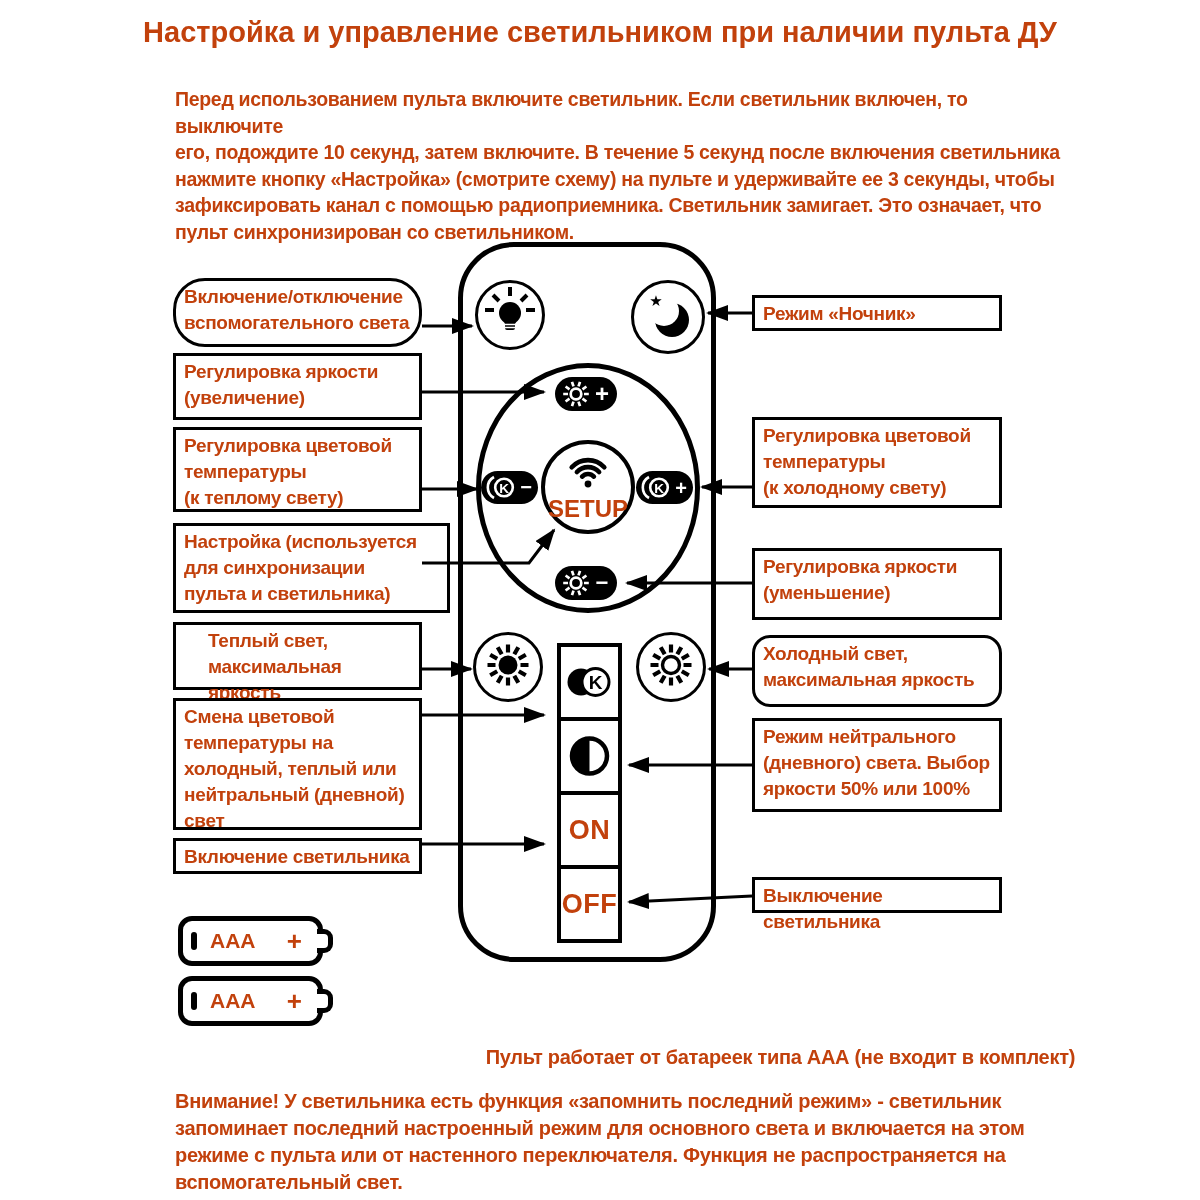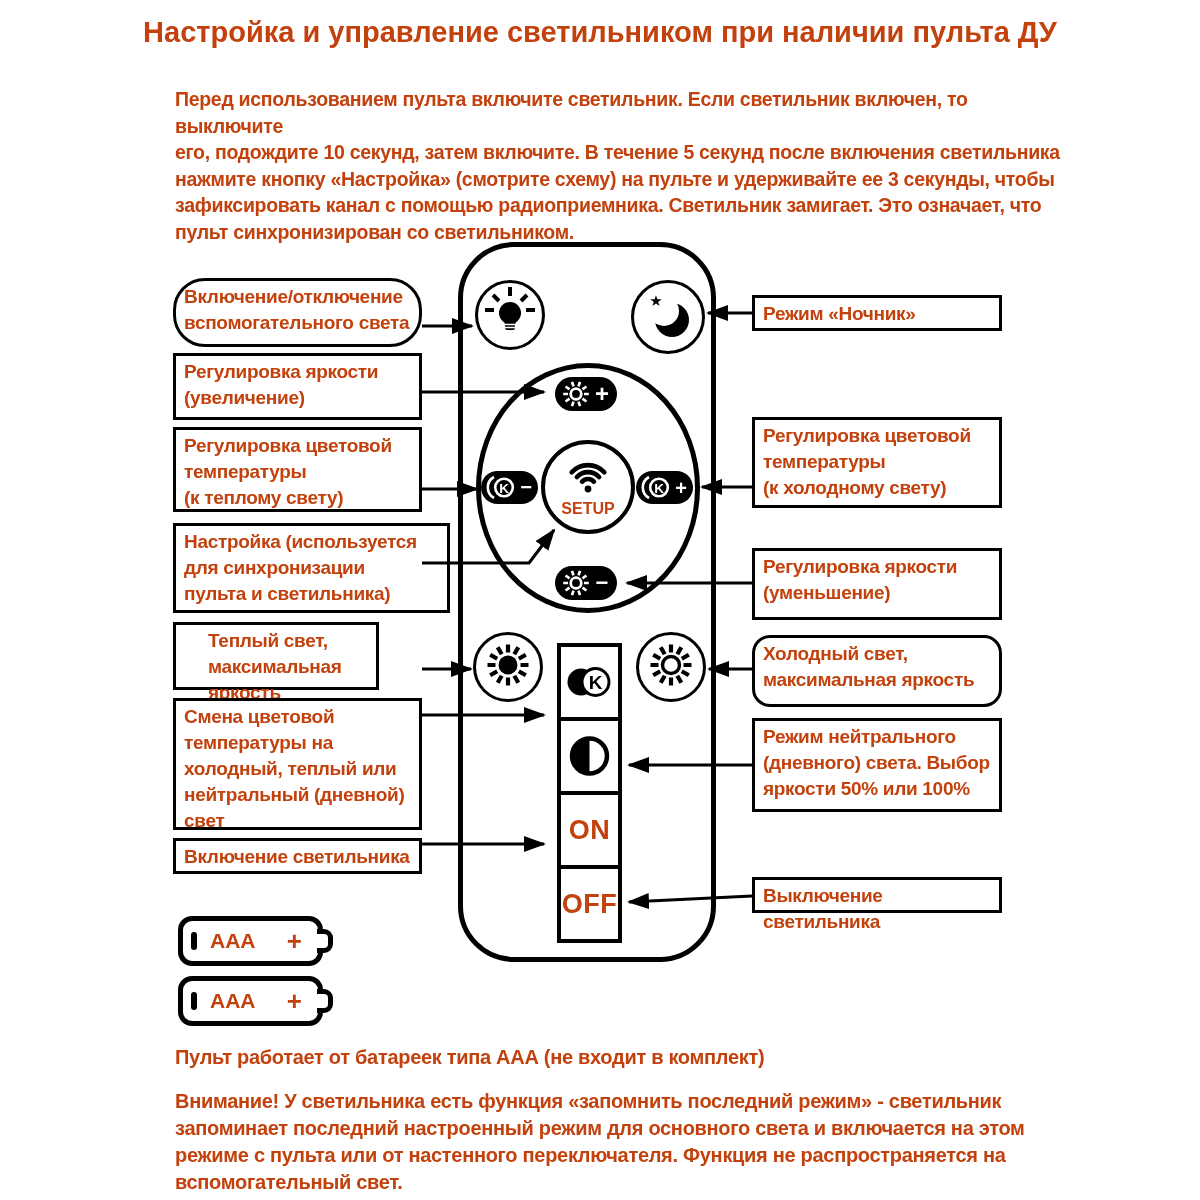--- a/index.html
+++ b/index.html
@@ -3,32 +3,32 @@
 <meta charset="utf-8">
 <style>
   html,body{margin:0;padding:0;background:#fff;}
   #page{position:relative;width:1200px;height:1200px;background:#fff;overflow:hidden;
         font-family:"Liberation Sans","DejaVu Sans",sans-serif;color:#c2410c;}
   .abs{position:absolute;box-sizing:border-box;}
   
   .title{left:0;top:16px;width:1200px;text-align:center;font-size:29px;font-weight:bold;}
   .para{font-weight:bold;white-space:pre-line;letter-spacing:-0.3px;}
   .intro{left:175px;top:86px;width:900px;font-size:19.5px;line-height:26.5px;}
-  .batnote{left:175px;top:1044px;width:900px;font-size:20px;line-height:26px;}
+  .batnote{left:175px;top:1044px;width:900px;font-size:20px;line-height:26px;text-align:right;}
   .warning{left:175px;top:1088px;width:920px;font-size:20px;line-height:27px;}
   
   .box{border:3px solid #000;background:#fff;font-size:19px;line-height:26px;font-weight:bold;
        padding:3px 8px;white-space:pre-line;letter-spacing:-0.3px;}
   
   .remote{left:458px;top:242px;width:258px;height:720px;border:5px solid #000;border-radius:56px;background:#fff;}
   .circle{border:3.5px solid #000;border-radius:50%;background:#fff;display:flex;align-items:center;justify-content:center;}
   .dpad{left:476px;top:363px;width:224px;height:250px;border:5px solid #000;border-radius:50%;background:#fff;}
   .setup{left:541px;top:440px;width:94px;height:94px;border:4px solid #000;border-radius:50%;background:#fff;
          display:flex;flex-direction:column;align-items:center;justify-content:center;}
-  .setup-label{font-size:16px;font-weight:bold;margin-top:1px;}
+  .setup-label{font-size:24px;font-weight:bold;margin-top:1px;}
   .pill{background:#000;border-radius:17px;display:flex;align-items:center;justify-content:center;}
   .col-btn{left:557px;width:65px;height:78px;border:4px solid #000;background:#fff;
            display:flex;align-items:center;justify-content:center;}
   .onoff{font-size:27px;font-weight:bold;letter-spacing:0.5px;}
   
   .battery{left:178px;width:145px;height:50px;border:5px solid #000;border-radius:14px;background:#fff;}
   .bat-bar{position:absolute;left:8px;top:50%;margin-top:-9px;width:6px;height:18px;border-radius:3px;background:#000;}
   .bat-label{position:absolute;left:27px;top:50%;margin-top:-12px;font-size:21px;font-weight:bold;}
   .bat-plus{position:absolute;right:16px;top:50%;margin-top:-15px;font-size:26px;font-weight:bold;}
   .bat-nub{position:absolute;right:-15px;top:50%;margin-top:-12px;width:16px;height:24px;
@@ -55,21 +55,21 @@
   <div class="abs box" style="left:173px;top:278px;width:249px;height:69px;border-radius:32px;">Включение/отключение
 вспомогательного света</div>
   <div class="abs box" style="left:173px;top:353px;width:249px;height:67px;">Регулировка яркости
 (увеличение)</div>
   <div class="abs box" style="left:173px;top:427px;width:249px;height:85px;">Регулировка цветовой
 температуры
 (к теплому свету)</div>
   <div class="abs box" style="left:173px;top:523px;width:277px;height:90px;">Настройка (используется
 для синхронизации
 пульта и светильника)</div>
-  <div class="abs box" style="left:173px;top:622px;width:206px;height:68px;padding-left:32px;">Теплый свет,
+  <div class="abs box" style="left:173px;top:622px;width:249px;height:68px;padding-left:32px;">Теплый свет,
 максимальная яркость</div>
   <div class="abs box" style="left:173px;top:698px;width:249px;height:132px;">Смена цветовой
 температуры на
 холодный, теплый или
 нейтральный (дневной)
 свет</div>
   <div class="abs box" style="left:173px;top:838px;width:249px;height:36px;">Включение светильника</div>
 
   <div class="abs box" style="left:752px;top:295px;width:250px;height:36px;">Режим «Ночник»</div>
   <div class="abs box" style="left:752px;top:417px;width:250px;height:91px;">Регулировка цветовой

